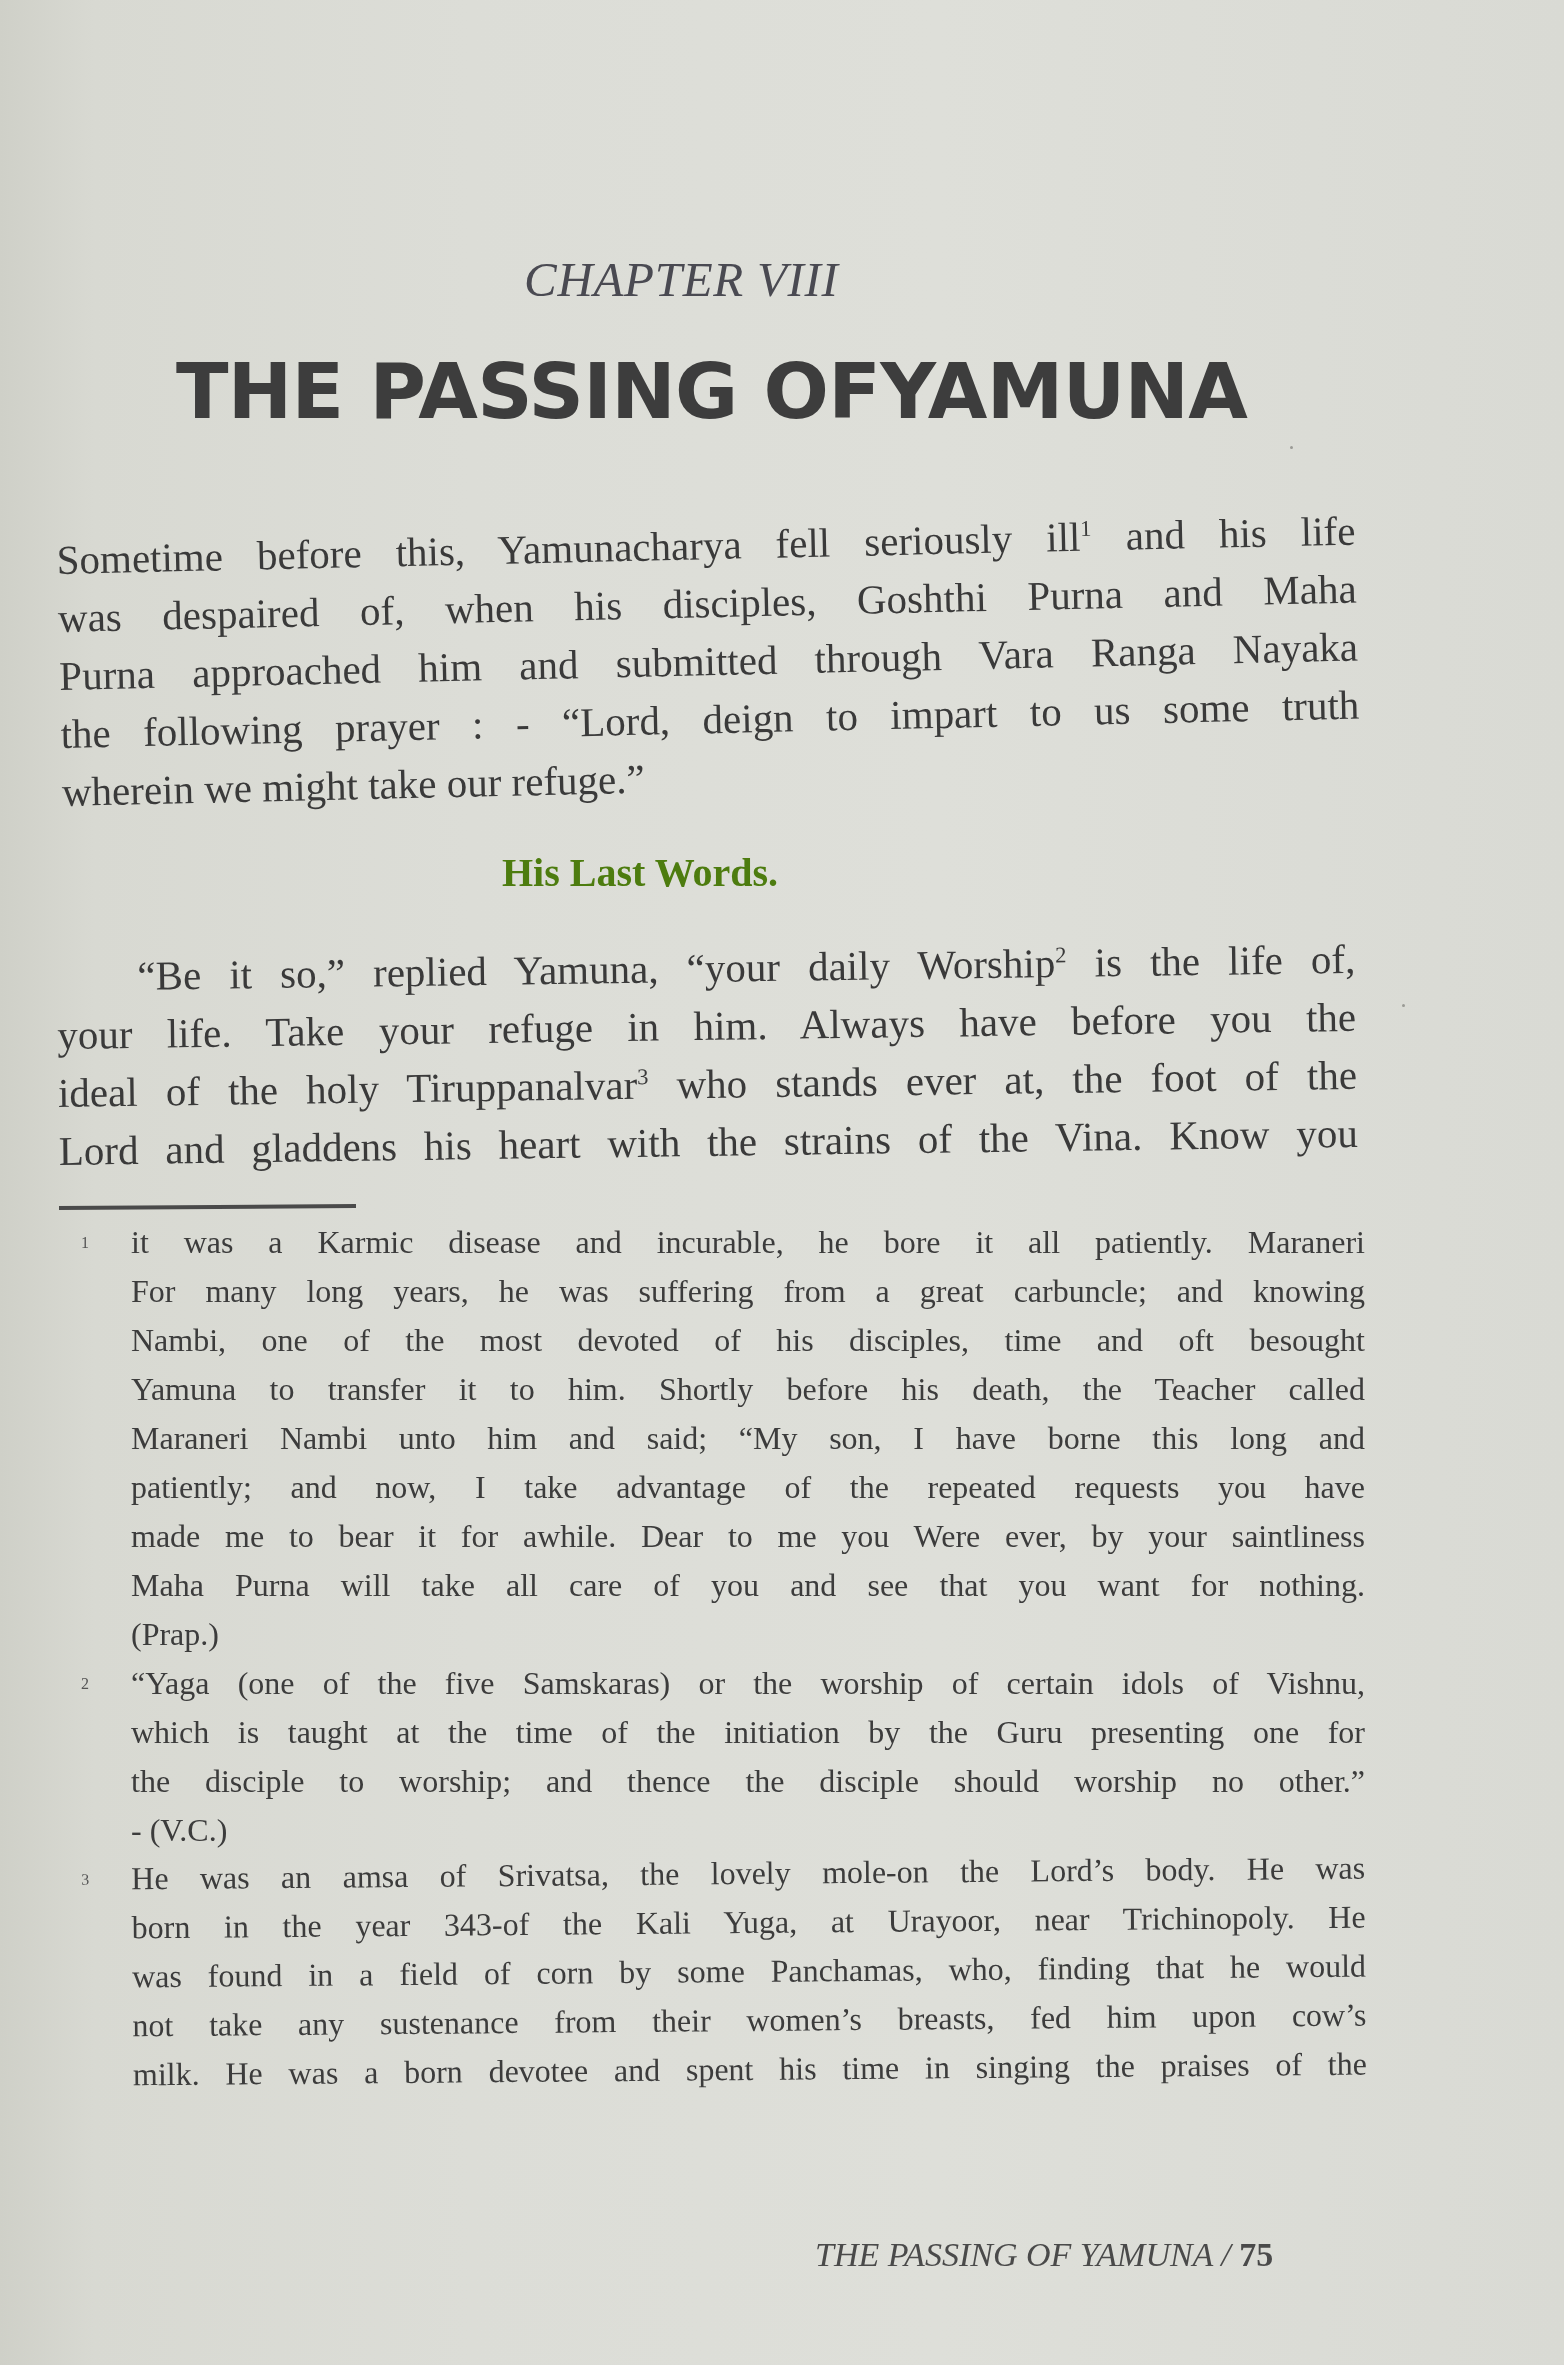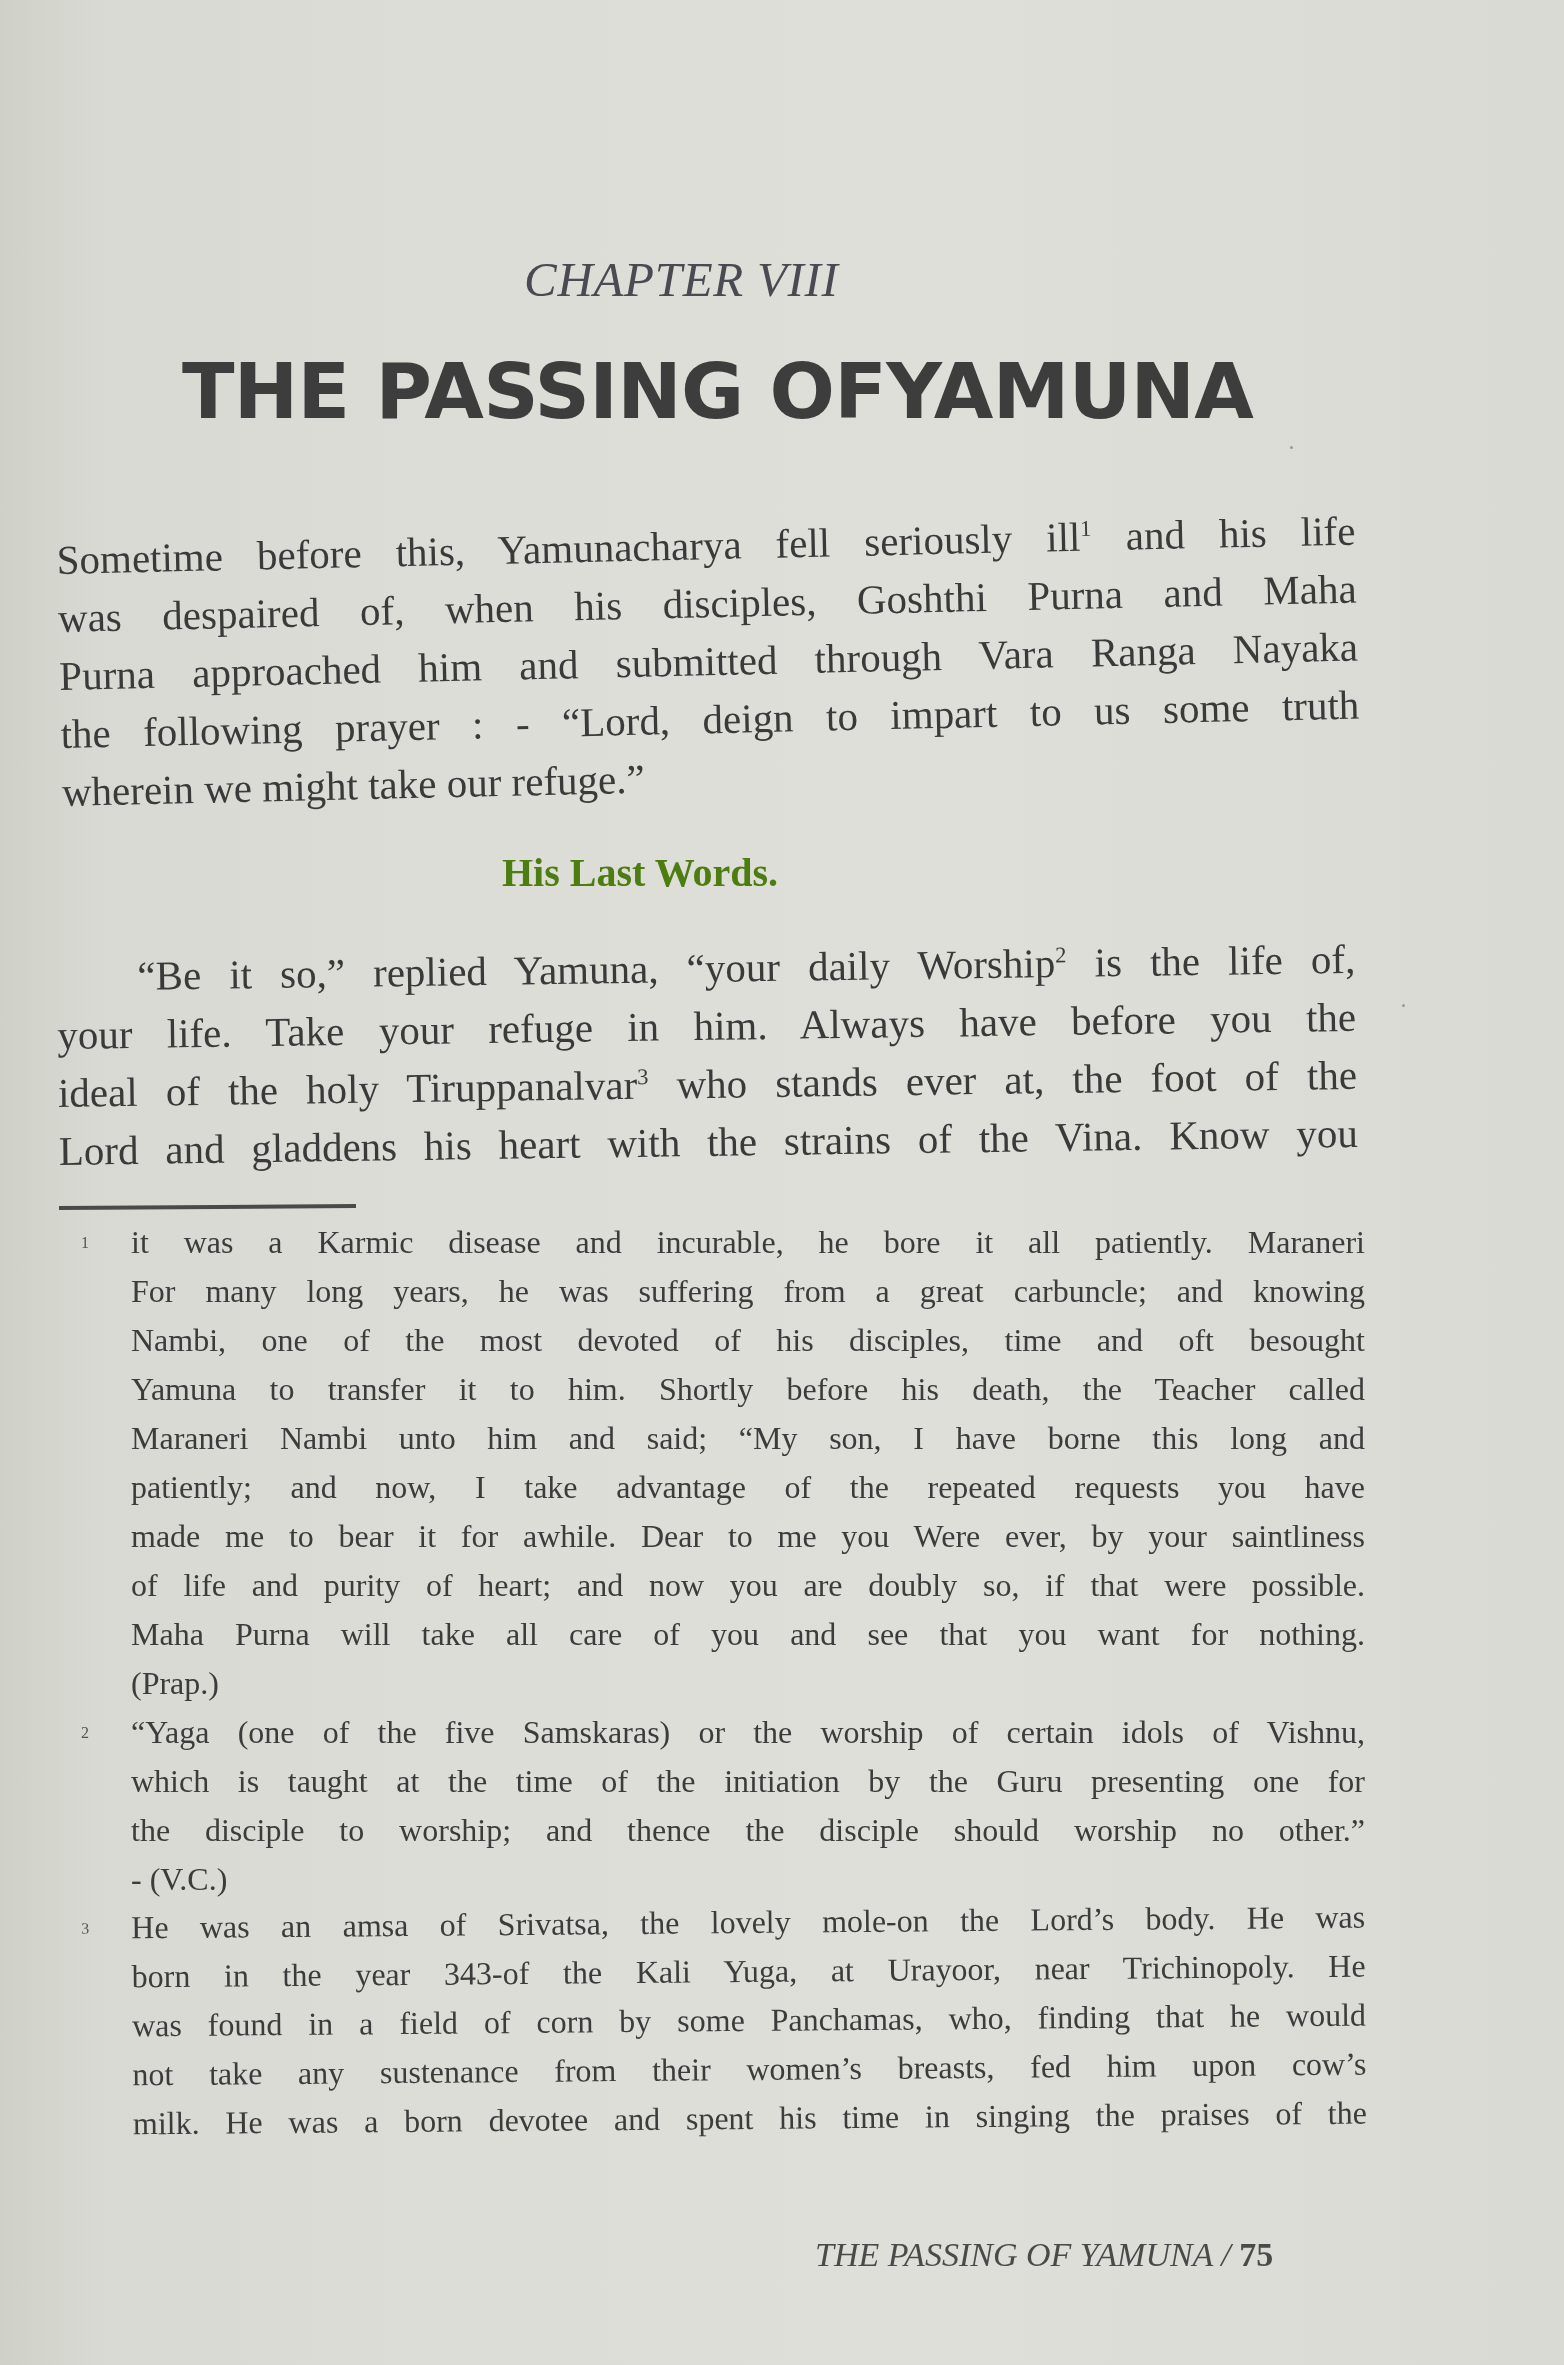--- a/index.html
+++ b/index.html
@@ -9,21 +9,21 @@
     font-family: "Liberation Serif", "DejaVu Serif", serif;
     color: #333333;
     position: relative;
   }
   .page { position: absolute; left: 0; top: 0; width: 1564px; height: 2366px; border-radius: 7px; }
   .chapter-label {
     position: absolute; left: 524px; top: 251px;
     font-style: italic; font-size: 49px; color: #4a4a52; letter-spacing: 0.7px;
   }
   .chapter-title {
-    position: absolute; left: 182px; top: 347px;
+    position: absolute; left: 176px; top: 347px;
     font-family: "DejaVu Sans", "Liberation Sans", sans-serif;
     font-weight: bold; font-size: 77px; color: #3d3d3d; letter-spacing: -0.7px;
     white-space: nowrap;
   }
   .body-text {
     position: absolute; left: 56px; width: 1299px;
     font-size: 41px; line-height: 58px; color: #3a3a3a;
     text-align: justify; transform: rotate(-1.3deg); transform-origin: left top;
   }
   .para1 { top: 531px; }
@@ -87,21 +87,20 @@
   <div class="footnotes">
     <div class="fn">
       <span class="num">1</span>
       <span class="line">it was a Karmic disease and incurable, he bore it all patiently. Maraneri</span>
       <span class="line">For many long years, he was suffering from a great carbuncle; and knowing</span>
       <span class="line">Nambi, one of the most devoted of his disciples, time and oft besought</span>
       <span class="line">Yamuna to transfer it to him. Shortly before his death, the Teacher called</span>
       <span class="line">Maraneri Nambi unto him and said; “My son, I have borne this long and</span>
       <span class="line">patiently; and now, I take advantage of the repeated requests you have</span>
       <span class="line">made me to bear it for awhile. Dear to me you Were ever, by your saintliness</span>
-      <span class="line">of life and purity of heart; and now you are doubly so, if that were possible.</span>
       <span class="line">Maha Purna will take all care of you and see that you want for nothing.</span>
       <span class="line last">(Prap.)</span>
     </div>
     <div class="fn">
       <span class="num">2</span>
       <span class="line">“Yaga (one of the five Samskaras) or the worship of certain idols of Vishnu,</span>
       <span class="line">which is taught at the time of the initiation by the Guru presenting one for</span>
       <span class="line">the disciple to worship; and thence the disciple should worship no other.”</span>
       <span class="line last">- (V.C.)</span>
     </div>

